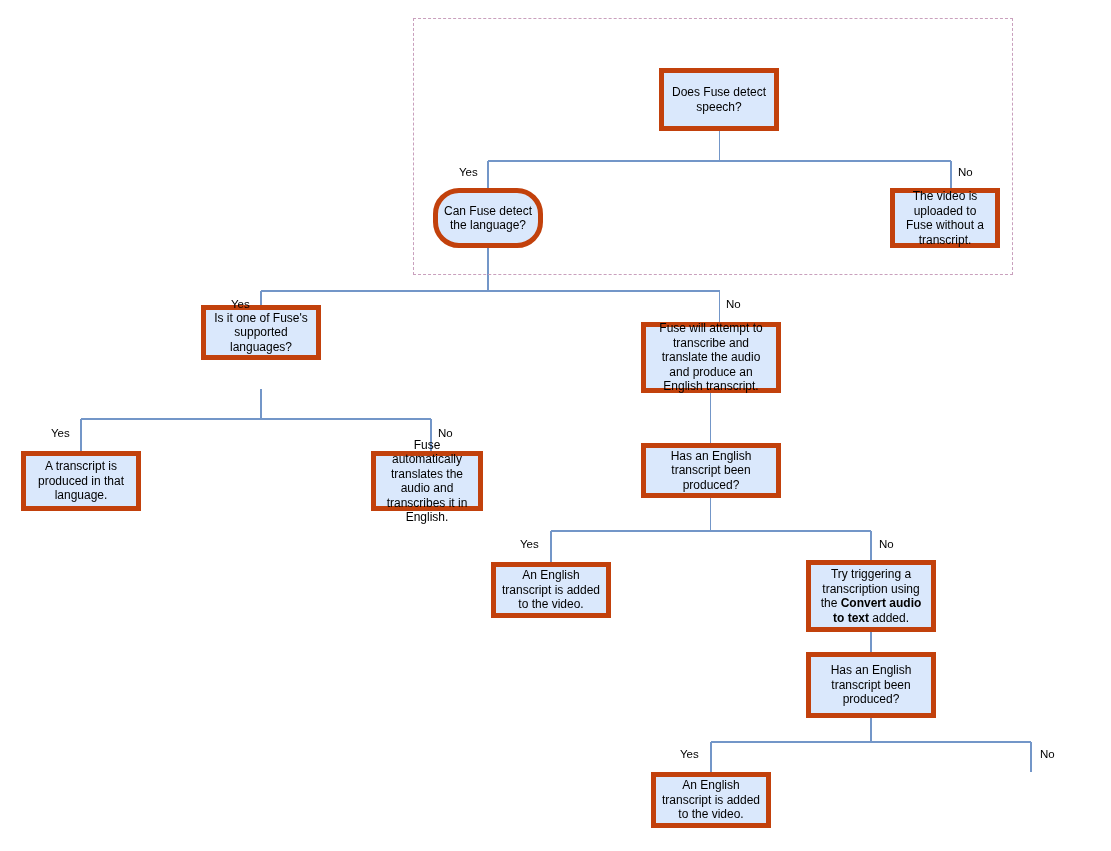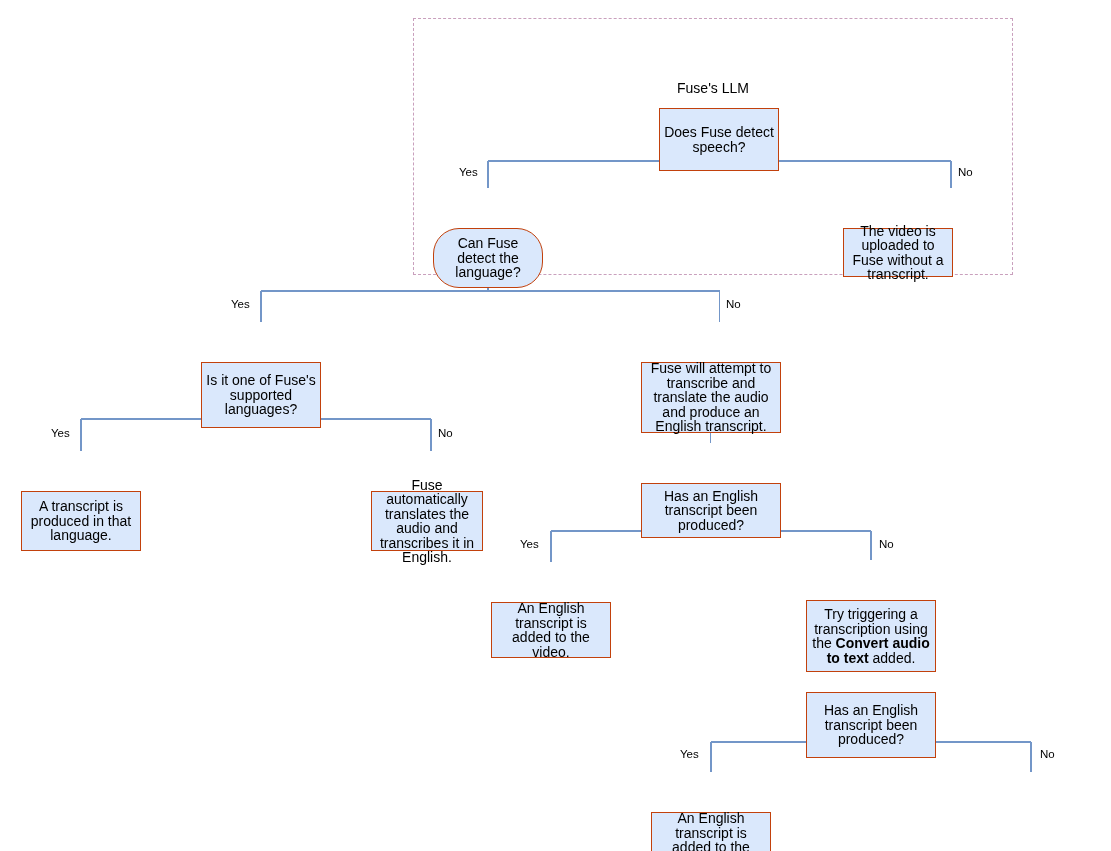--- a/index.html
+++ b/index.html
@@ -35,30 +35,29 @@
     font-weight: normal;
     color: #000000;
     text-align: center;
     white-space: nowrap;
     margin-top: 47px;
   }
   .node {
     position: absolute;
     box-sizing: border-box;
     background: #dae8fc;
-    border: 1px solid #c2410c;
+    border: 5px solid #c2410c;
     display: flex;
     align-items: center;
     justify-content: center;
     text-align: center;
     color: #000000;
-    font-size: 14px;
+    font-size: 12px;
     line-height: 14.5px;
     padding: 2px 4px;
-    margin-top: 40px;
   }
   .node span.txt {
     display: block;
     width: 100%;
   }
   .edge-label {
     position: absolute;
     font-size: 11.5px;
     color: #000000;
     white-space: nowrap;
@@ -110,25 +109,25 @@
   <div class="group-title" style="left:613px; top:33px; width:200px;">Fuse's LLM</div>
 
   <div class="node" style="left:659px; top:68px; width:120px; height:63px;">
     <span class="txt">Does Fuse detect speech?</span>
   </div>
 
   <div class="node" style="left:433px; top:188px; width:110px; height:60px;border-radius:26px;">
     <span class="txt">Can Fuse detect the language?</span>
   </div>
 
-  <div class="node" style="left:843px; top:188px; width:110px; height:49px;">
+  <div class="node" style="left:890px; top:188px; width:110px; height:60px;">
     <span class="txt">The video is uploaded to Fuse without a transcript.</span>
   </div>
 
-  <div class="node" style="left:201px; top:322px; width:120px; height:66px;">
+  <div class="node" style="left:201px; top:305px; width:120px; height:55px;">
     <span class="txt">Is it one of Fuse's supported languages?</span>
   </div>
 
   <div class="node" style="left:641px; top:322px; width:140px; height:71px;">
     <span class="txt">Fuse will attempt to transcribe and translate the audio and produce an English transcript.</span>
   </div>
 
   <div class="node" style="left:21px; top:451px; width:120px; height:60px;text-align:center;">
     <span class="txt">A transcript is produced in that language.</span>
   </div>

